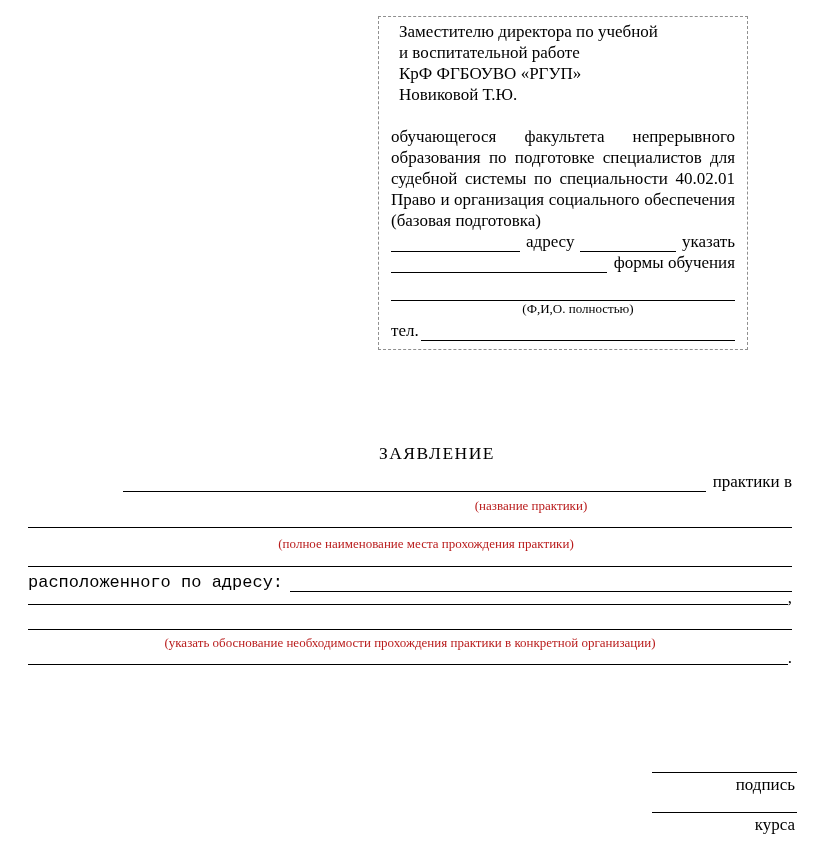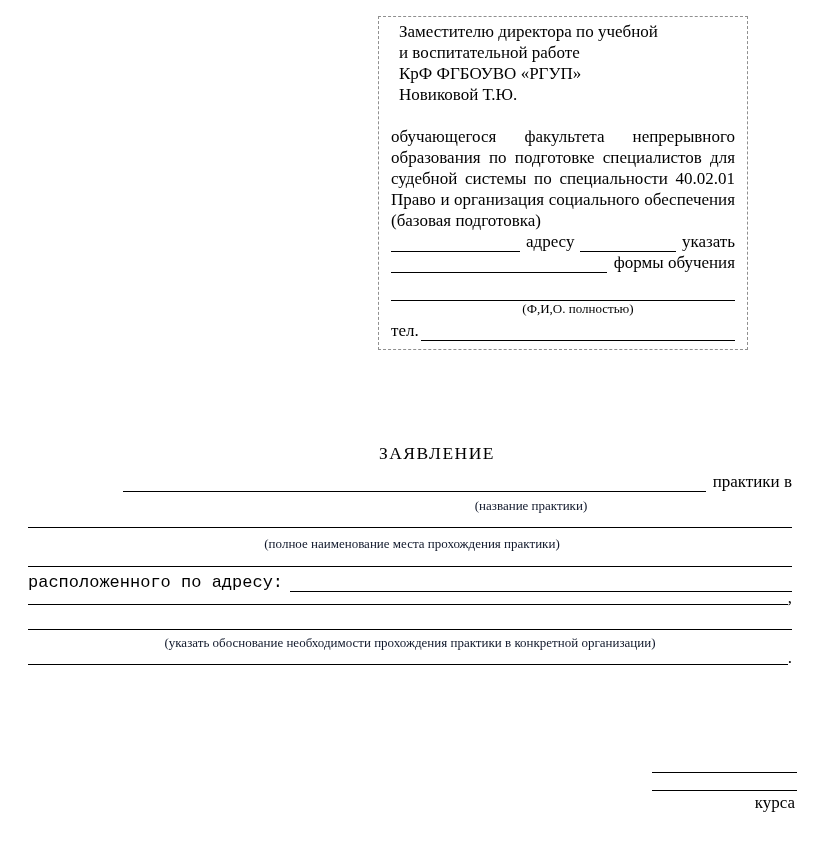--- a/index.html
+++ b/index.html
@@ -39,31 +39,31 @@
 
   
   .doc-title {
     position: absolute; left: 28px; top: 433px; width: 764px;
     text-align: center; padding-left: 54px;
     font-size: 17.5px; letter-spacing: 1.5px; margin-top: 10px;
   }
 
   
   .doc-body { position: absolute; left: 28px; top: 472px; width: 764px; font-size: 17px; }
-  .doc-body .caption { font-size: 13px; color: #0f172a; }
+  .doc-body .caption { font-size: 13px; color: #b91c1c; }
   .request-line {
     position: absolute; left: 0; top: 0; width: 100%;
     display: flex; align-items: flex-end; padding-left: 88px; height: 20px;
   }
   .request-line .txt { white-space: nowrap; }
   .request-line .blank { flex: 1; margin: 0 7px; }
   .practice-name-caption { position: absolute; top: 26px; left: 403px; width: 200px; text-align: center; }
   .hline { position: absolute; left: 0; right: 0; border-bottom: 1px solid #000; }
   .line-a { top: 40px;  height: 16px; }
-  .place-caption { position: absolute; top: 64px; left: 2px; width: 100%; text-align: center; font-family: Liberation Serif, serif; }
+  .place-caption { position: absolute; top: 64px; left: 16px; width: 100%; text-align: center; font-family: Liberation Serif, serif; }
   .line-b { top: 79px;  height: 16px; }
   .address-row {
     position: absolute; top: 99px; left: 0; width: 100%;
     display: flex; align-items: flex-end; height: 21px;
   }
   .address-row .txt { white-space: nowrap; margin-right: 7px; font-family: Liberation Mono, monospace; }
   .address-row .blank { flex: 1; }
   .punct-row { position: absolute; left: 0; right: 0; display: flex; align-items: flex-end; }
   .line-c { top: 117px; height: 16px; }
   .punct-row .blank { flex: 1; height: 16px; }
@@ -137,17 +137,18 @@
 
     <div class="punct-row line-e">
       <span class="blank"></span>
       <span class="punct">.</span>
     </div>
 
   </div>
 
   <div class="signature-block">
     <div class="sig-line"></div>
+    <div class="sig-label">подпись</div>
     <div class="sig-line2"></div>
     <div class="sig-label">курса</div>
   </div>
 
 </div>
 
 </body></html>

